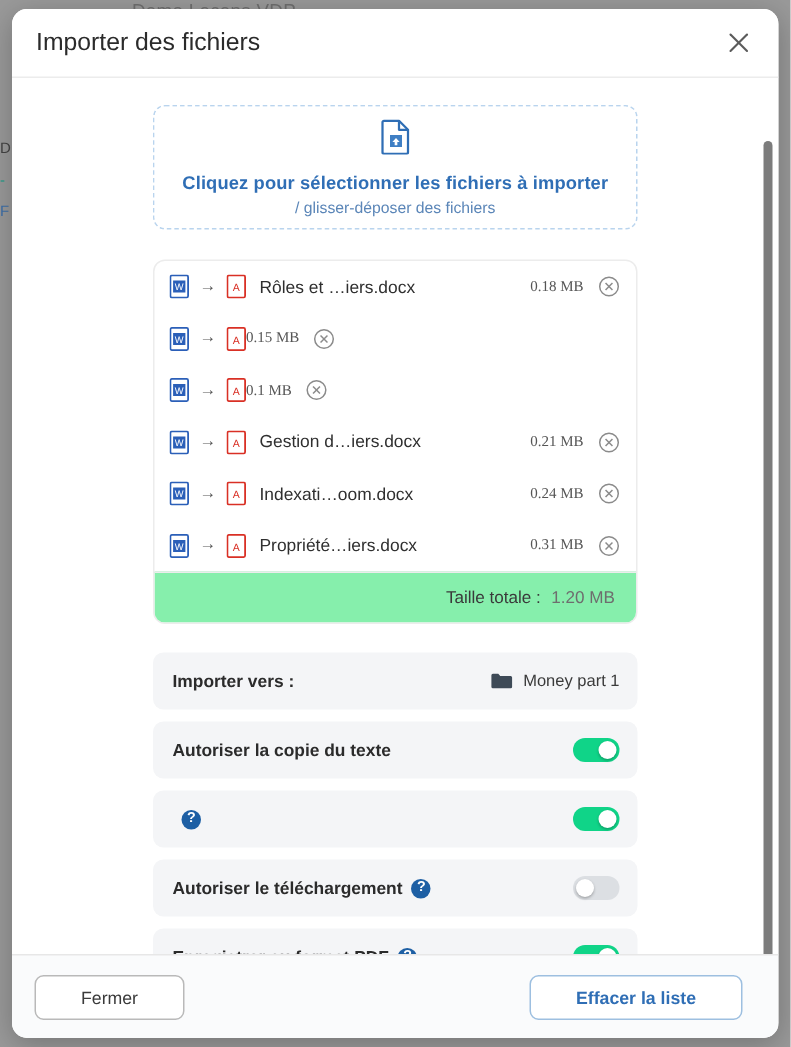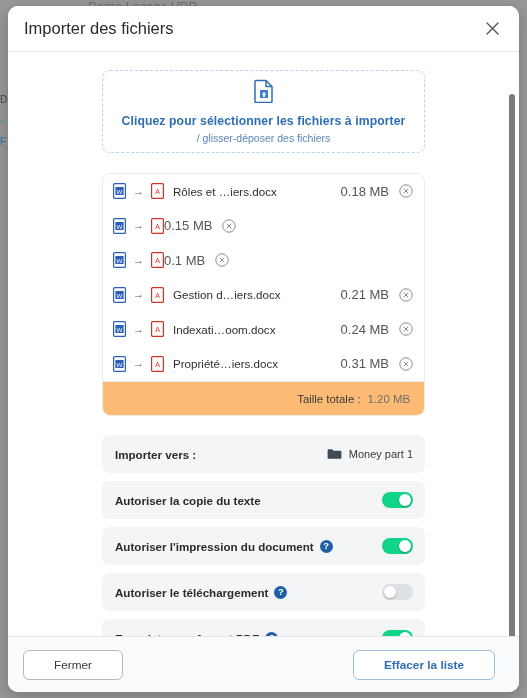--- a/index.html
+++ b/index.html
@@ -163,36 +163,37 @@
   .fr-name {
     flex: 1 1 auto;
     margin-left: 9px;
     color: #2f2f2f;
     white-space: nowrap;
     overflow: hidden;
   }
   .fr-size {
     flex: 0 0 auto;
     color: #555;
-    font-size: 13px;
+    font-size: 10px;
     margin-right: 9px;
     white-space: nowrap;
+    font-family: Liberation Serif, serif;
   }
   .fr-remove {
     flex: 0 0 auto;
     width: 15px; height: 15px;
     cursor: pointer;
     color: #8b8b8b;
     display:flex; align-items:center; justify-content:center;
   }
 
   .total-row {
     height: 34px;
     border-top: 1px solid #ececec;
-    background: #fdba74;
+    background: #86efac;
     display: flex;
     align-items: center;
     justify-content: flex-end;
     padding-right: 14px;
     font-size: 11.4px;
   }
   .total-label { color: #3a3a3a; }
   .total-value { color: #6e6e6e; margin-left: 7px; }
 
   
@@ -517,21 +518,20 @@
           <span class="setting-label">
             <span>Autoriser la copie du texte</span>
           </span>
           <span class="toggle on">
               <span class="knob"></span>
             </span>
         </div>
 
         <div class="setting-row">
           <span class="setting-label">
-            <span>Autoriser l'impression du document</span>
             <span class="help-icon">?</span>
           </span>
           <span class="toggle on">
               <span class="knob"></span>
             </span>
         </div>
 
         <div class="setting-row">
           <span class="setting-label">
             <span>Autoriser le téléchargement</span>

